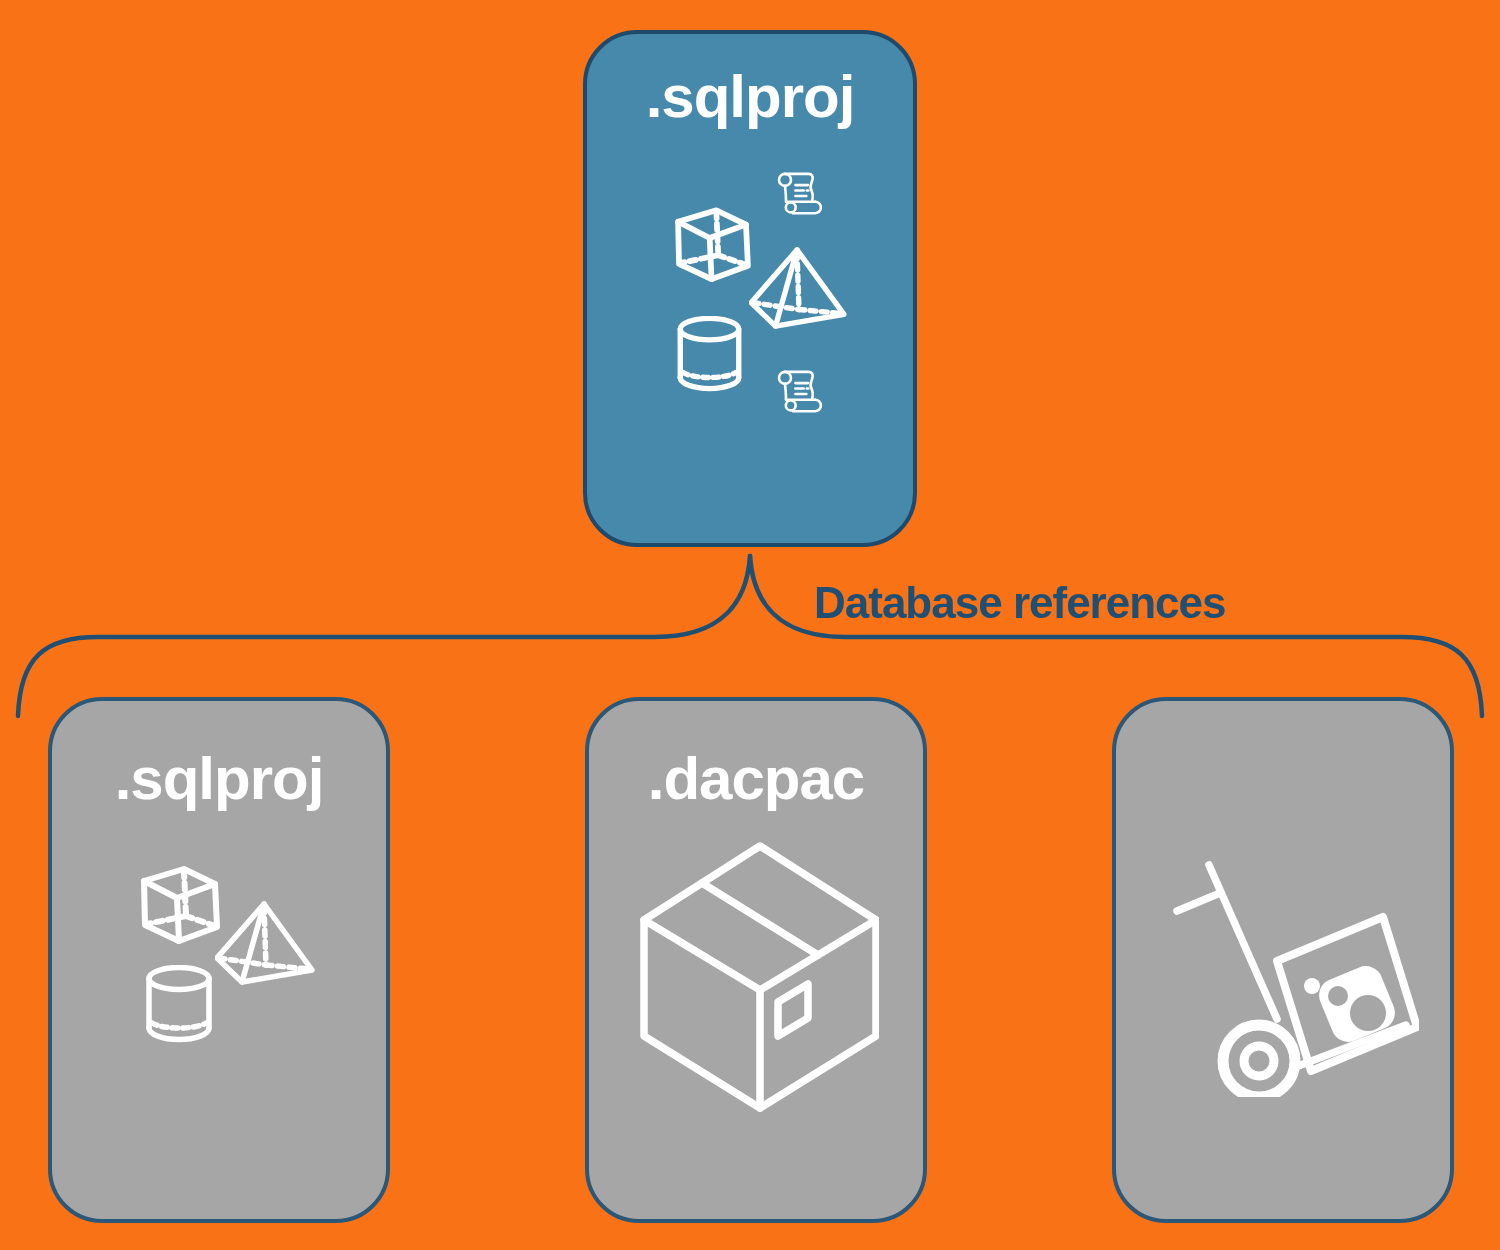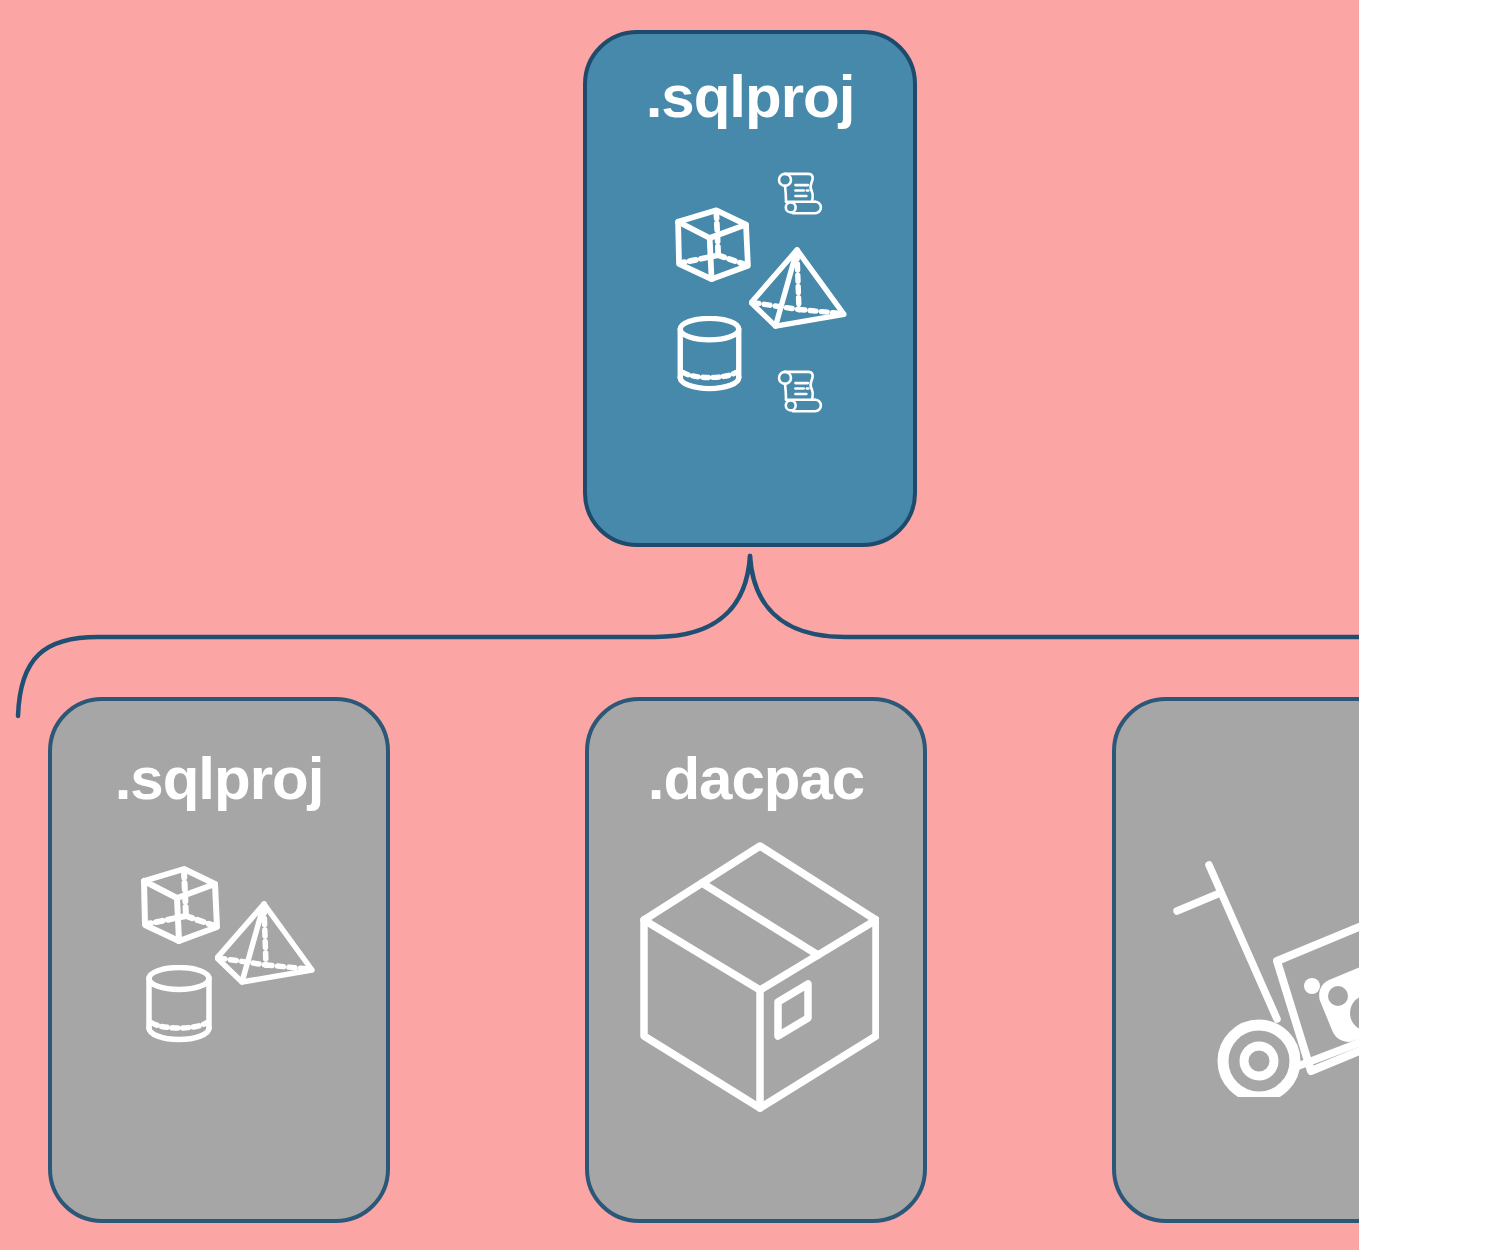--- a/index.html
+++ b/index.html
@@ -1,17 +1,17 @@
 <!DOCTYPE html>
 <html><head>
 <meta charset="utf-8">
 <style>
   html,body{margin:0;padding:0;background:#ffffff;}
   .canvas{
-    position:relative;width:1359px;height:1250px;background:#fca5a5;
+    position:relative;width:1500px;height:1250px;background:#f97316;
     font-family:"Liberation Sans",sans-serif;overflow:hidden;
   }
   .card{position:absolute;box-sizing:border-box;border-radius:54px;}
   .card-main{
     left:583px;top:30px;width:334px;height:517px;
     background:#4789AB;border:4px solid #1E4A6C;
   }
   .card-gray{
     top:697px;width:342px;height:526px;
     background:#A6A6A6;border:4px solid #2B5878;
@@ -140,20 +140,21 @@
         <use href="#sym-scroll"></use>
       </svg>
   </div>
 
   <svg class="overlay" width="1500" height="760" viewBox="0 0 1500 760">
     <g fill="none" stroke="#1F5073" stroke-width="4.5" stroke-linecap="round">
       <path d="M750,556 C747,602 722,637 655,637 L98,637 C45,637 20,657 18,716"></path>
       <path d="M750,556 C753,602 778,637 845,637 L1402,637 C1455,637 1480,657 1482,716"></path>
     </g>
   </svg>
+  <div class="connector-label">Database references</div>
 
   <div class="card card-gray pos-0">
     <div class="card-label">.sqlproj</div>
     <svg class="icon" style="left:86px;top:151px" width="85" height="92">
         <use href="#sym-cube"></use>
       </svg>
     <svg class="icon" style="left:163px;top:198px" width="100" height="88">
         <use href="#sym-pyramid"></use>
       </svg>
     <svg class="icon" style="left:94px;top:264px" width="66" height="80">

